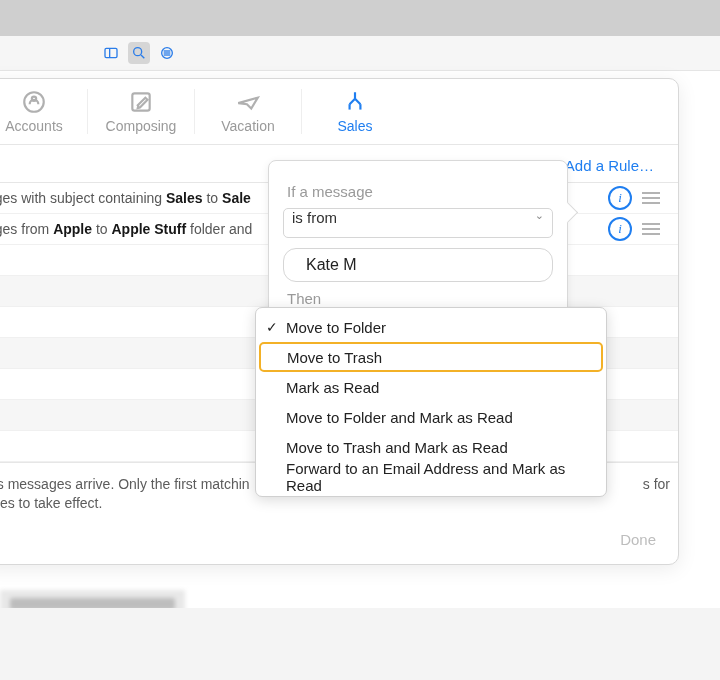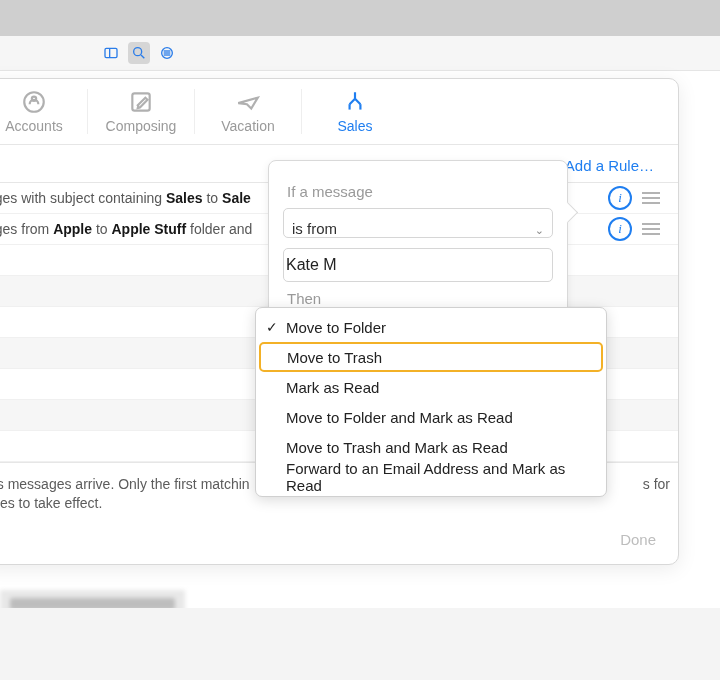--- a/index.html
+++ b/index.html
@@ -38,23 +38,23 @@
 .stripe.alt{background:#f6f6f6;}
 
 .footer-text{padding:12px 8px 8px;font-size:14px;color:#5c5c5c;line-height:1.35;border-top:1px solid #e6e6e6;margin-top:0;}
 .done-row{display:flex;justify-content:flex-end;padding:10px 22px 16px;}
 .done-btn{font-size:15px;color:#bdbdbd;}
 
 
 .popover{position:absolute;left:268px;top:160px;width:270px;background:#fff;border:1px solid #d9d9d9;border-radius:8px;box-shadow:0 2px 8px rgba(0,0,0,.07);padding:18px 14px 14px;}
 .popover::after{content:'';position:absolute;right:-8px;top:44px;width:14px;height:14px;background:#fff;border-right:1px solid #d9d9d9;border-top:1px solid #d9d9d9;transform:rotate(45deg);}
 .pop-label{color:#9a9a9a;font-size:15px;margin:4px 4px 8px;}
-.sel{height:28px;border:1px solid #d6d6d6;border-radius:5px;display:flex;align-items:flex-end;padding:0 8px;font-size:15px;color:#303030;position:relative;margin-bottom:10px;}
+.sel{height:28px;border:1px solid #d6d6d6;border-radius:5px;display:flex;align-items:flex-start;padding:0 8px;font-size:15px;color:#303030;position:relative;margin-bottom:10px;}
 .sel .chev{margin-left:auto;color:#8a8a8a;font-size:11px;}
-.tf{height:32px;border:1px solid #d6d6d6;border-radius:5px;display:flex;align-items:center;padding:0 2px;font-size:16px;color:#222;margin-bottom:8px;}
+.tf{height:32px;border:1px solid #d6d6d6;border-radius:13px;display:flex;align-items:center;padding:0 22px;font-size:16px;color:#222;margin-bottom:8px;}
 
 
 .menu{position:absolute;left:255px;top:307px;width:350px;background:#fff;border:1px solid #d0d0d0;border-radius:7px;box-shadow:0 3px 14px rgba(0,0,0,.15);padding:4px 0;}
 .mitem{height:30px;display:flex;align-items:center;padding:0 14px 0 30px;font-size:15px;color:#222;position:relative;cursor:default;}
 .mitem.checked::before{content:'✓';position:absolute;left:10px;font-size:14px;}
 .mitem.hl{border:2px solid #f3b127;border-radius:5px;margin:0 3px;height:26px;padding-left:26px;}
 </style>
 </head>
 <body>
 

